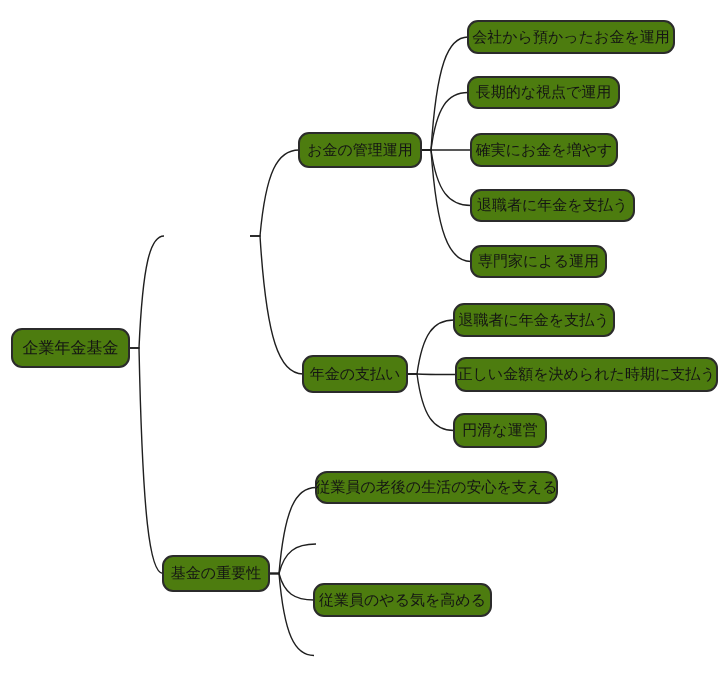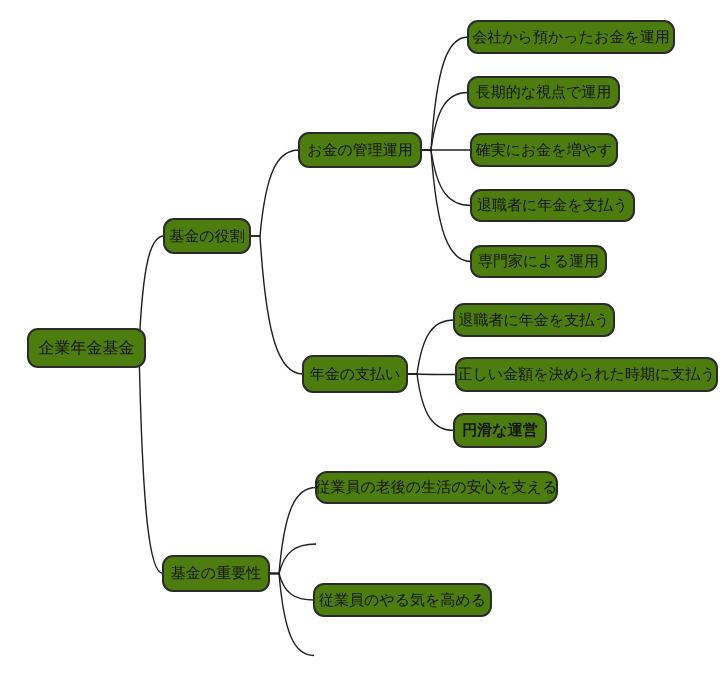--- a/index.html
+++ b/index.html
@@ -31,21 +31,21 @@
     justify-content: center;
     background: #4d7c0f;
     border: 2px solid #2b2b2b;
     border-radius: 11px;
     color: #141414;
     font-size: 15px;
     line-height: 1;
     white-space: nowrap;
     padding: 0 6px;
   }
-  .node.lvl0 { font-size: 16px; margin-left: 16px; }
+  .node.lvl0 { font-size: 16px; }
   .node span { display: block; }
 </style>
 </head>
 <body>
 
 <div id="canvas">
   <svg id="links" xmlns="http://www.w3.org/2000/svg" width="726" height="696" viewBox="0 0 726 696">
       <path d="M 129 348 L 139 348 C 142.75 264 150.25 236 164 236" fill="none" stroke="#1f1f1f" stroke-width="1.4"></path>
       <path d="M 250 236 L 260 236 C 265.85 171.5 277.55 150 299 150" fill="none" stroke="#1f1f1f" stroke-width="1.4"></path>
       <path d="M 421 150 L 431 150 C 436.55 65.25 447.65 37 468 37" fill="none" stroke="#1f1f1f" stroke-width="1.4"></path>
@@ -60,23 +60,20 @@
       <path d="M 129 348 L 139 348 C 142.6 517.125 149.8 573.5 163 573.5" fill="none" stroke="#1f1f1f" stroke-width="1.4"></path>
       <path d="M 269 573.5 L 279 573.5 C 284.55 509 295.65 487.5 316 487.5" fill="none" stroke="#1f1f1f" stroke-width="1.4"></path>
       <path d="M 269 573.5 L 279 573.5 C 284.55 551.375 295.65 544 316 544" fill="none" stroke="#1f1f1f" stroke-width="1.4"></path>
       <path d="M 269 573.5 L 279 573.5 C 284.25 593.375 294.75 600 314 600" fill="none" stroke="#1f1f1f" stroke-width="1.4"></path>
       <path d="M 269 573.5 L 279 573.5 C 284.25 635 294.75 655.5 314 655.5" fill="none" stroke="#1f1f1f" stroke-width="1.4"></path>
     </svg>
 
   <div class="node lvl0" style="left: 11px; top: 328px; width: 119px; height: 40px;">
       <span>企業年金基金</span>
     </div>
-  <div class="node lvl1" style="left: 163px; top: 218px; width: 88px; height: 36px;">
-      <span>基金の役割</span>
-    </div>
   <div class="node lvl2" style="left: 298px; top: 132px; width: 124px; height: 36px;">
       <span>お金の管理運用</span>
     </div>
   <div class="node lvl3" style="left: 467px; top: 20px; width: 208px; height: 34px;">
       <span>会社から預かったお金を運用</span>
     </div>
   <div class="node lvl3" style="left: 467px; top: 76px; width: 153px; height: 33px;">
       <span>長期的な視点で運用</span>
     </div>
   <div class="node lvl3" style="left: 470px; top: 133px; width: 148px; height: 34px;">
@@ -90,21 +87,21 @@
     </div>
   <div class="node lvl2" style="left: 302px; top: 355px; width: 106px; height: 38px;">
       <span>年金の支払い</span>
     </div>
   <div class="node lvl3" style="left: 453px; top: 303px; width: 162px; height: 34px;">
       <span>退職者に年金を支払う</span>
     </div>
   <div class="node lvl3" style="left: 455px; top: 357px; width: 263px; height: 35px;">
       <span>正しい金額を決められた時期に支払う</span>
     </div>
-  <div class="node lvl3" style="left: 453px; top: 413px; width: 94px; height: 35px; font-weight: bold;">
+  <div class="node lvl3" style="left: 453px; top: 413px; width: 94px; height: 35px;">
       <span>円滑な運営</span>
     </div>
   <div class="node lvl1" style="left: 162px; top: 555px; width: 108px; height: 37px;">
       <span>基金の重要性</span>
     </div>
   <div class="node lvl3" style="left: 315px; top: 471px; width: 243px; height: 33px; border-radius: 12px;">
       <span>従業員の老後の生活の安心を支える</span>
     </div>
   <div class="node lvl3" style="left: 313px; top: 583px; width: 179px; height: 34px;">
       <span>従業員のやる気を高める</span>

